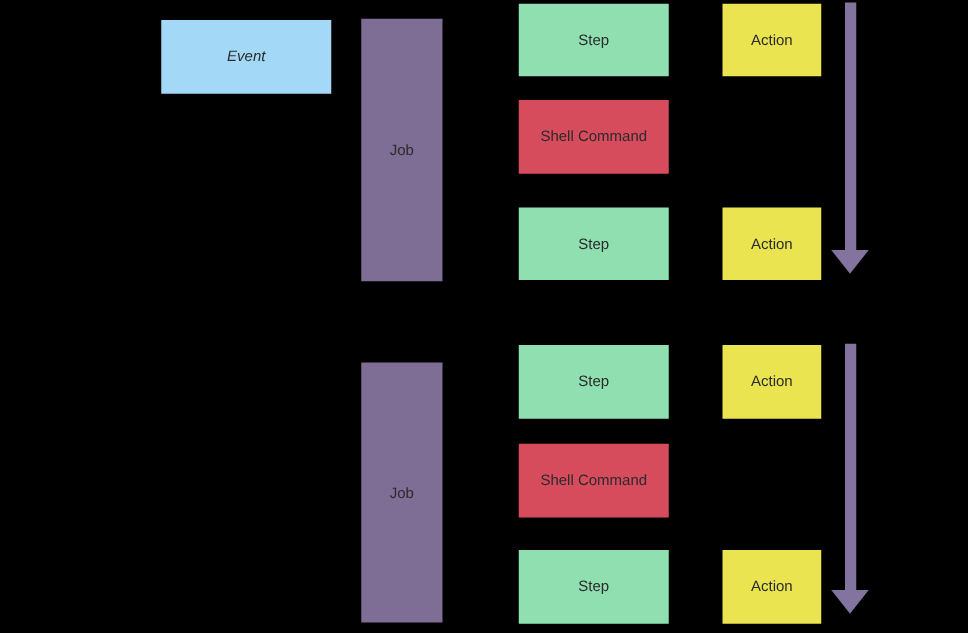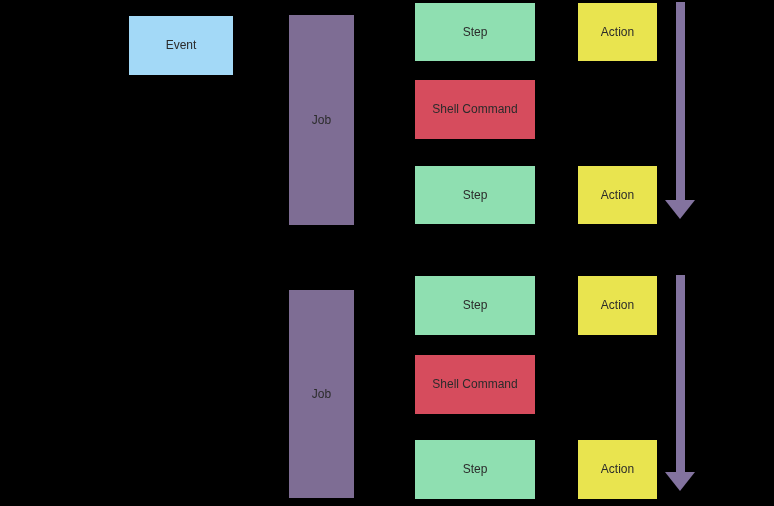--- a/index.html
+++ b/index.html
@@ -14,21 +14,21 @@
   .node {
     position: absolute;
     display: flex;
     align-items: center;
     justify-content: center;
     color: #2b2b2b;
     font-size: 12px;
     line-height: 1.2;
     text-align: center;
   }
-  #event  { left: 129px; top: 16px;  width: 104px; height: 59px; }
+  #event  { left: 129px; top: 16px;  width: 136px; height: 59px; font-style: italic; }
   #job1   { left: 289px; top: 15px;  width: 65px;  height: 210px; }
   #job2   { left: 289px; top: 290px; width: 65px;  height: 208px; }
   #step1  { left: 415px; top: 3px;   width: 120px; height: 58px; }
   #shell1 { left: 415px; top: 80px;  width: 120px; height: 59px; }
   #step2  { left: 415px; top: 166px; width: 120px; height: 58px; }
   #action1{ left: 578px; top: 3px;   width: 79px;  height: 58px; }
   #action2{ left: 578px; top: 166px; width: 79px;  height: 58px; }
   #step3  { left: 415px; top: 276px; width: 120px; height: 59px; }
   #shell2 { left: 415px; top: 355px; width: 120px; height: 59px; }
   #step4  { left: 415px; top: 440px; width: 120px; height: 59px; }

